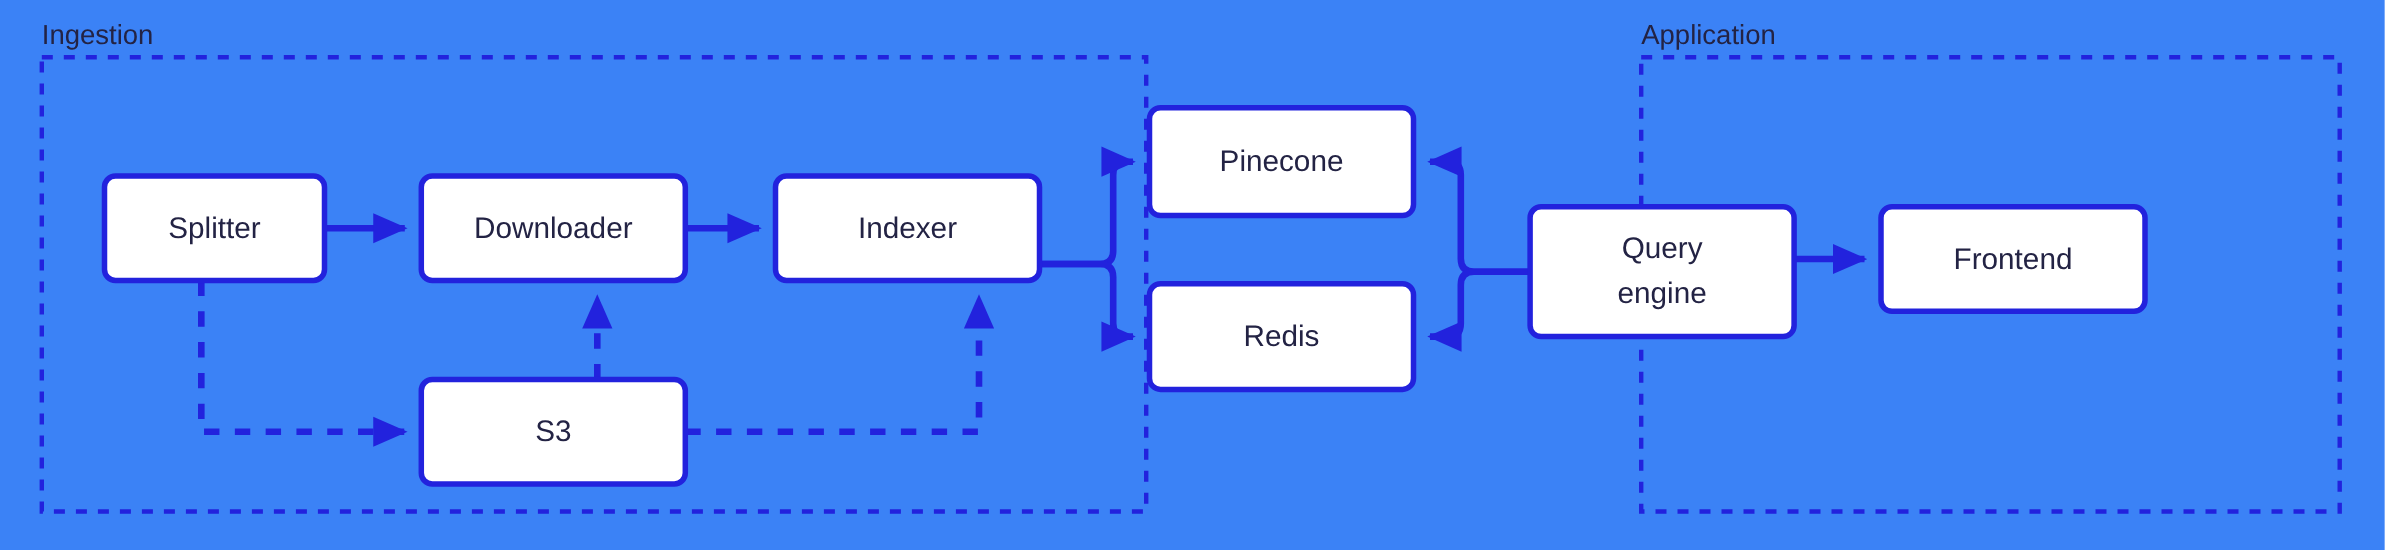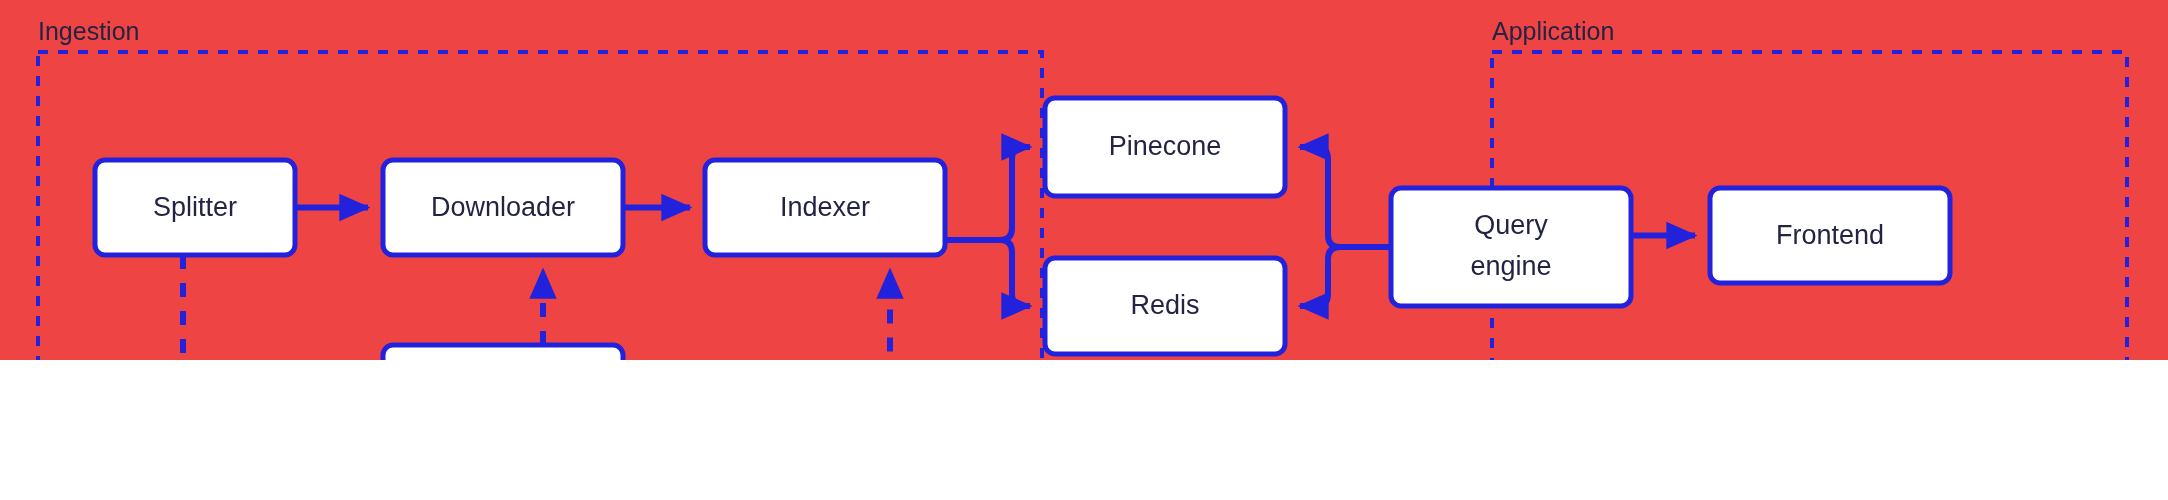--- a/index.html
+++ b/index.html
@@ -6,22 +6,22 @@
     margin: 0;
     padding: 0;
     background: #ffffff;
   }
   body {
     font-family: "Liberation Sans", sans-serif;
   }
   #canvas {
     position: relative;
     width: 2168px;
-    height: 360px;
-    background: #ef4444;
+    height: 500px;
+    background: #3b82f6;
     overflow: hidden;
   }
   #diagram-svg {
     position: absolute;
     left: 0;
     top: 0;
     width: 2168px;
     height: 500px;
   }
   .grp-label {

